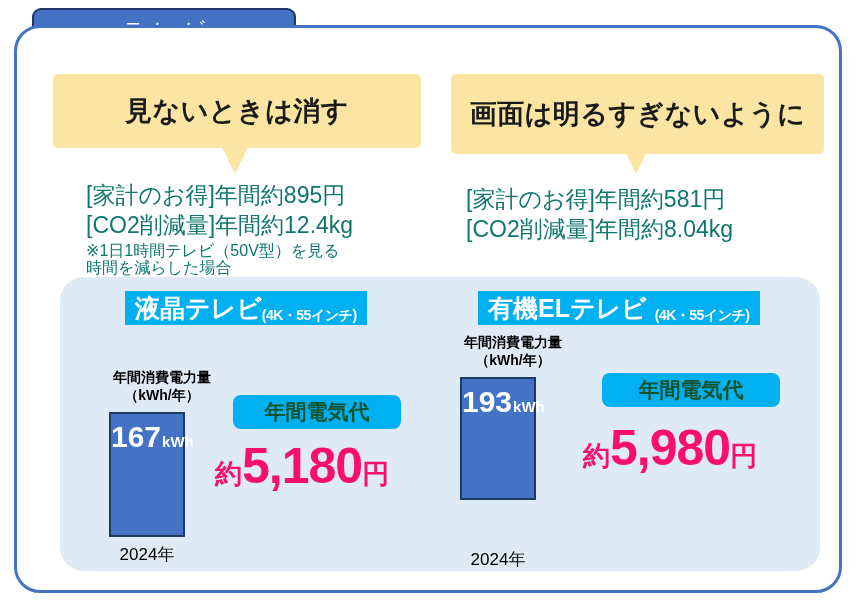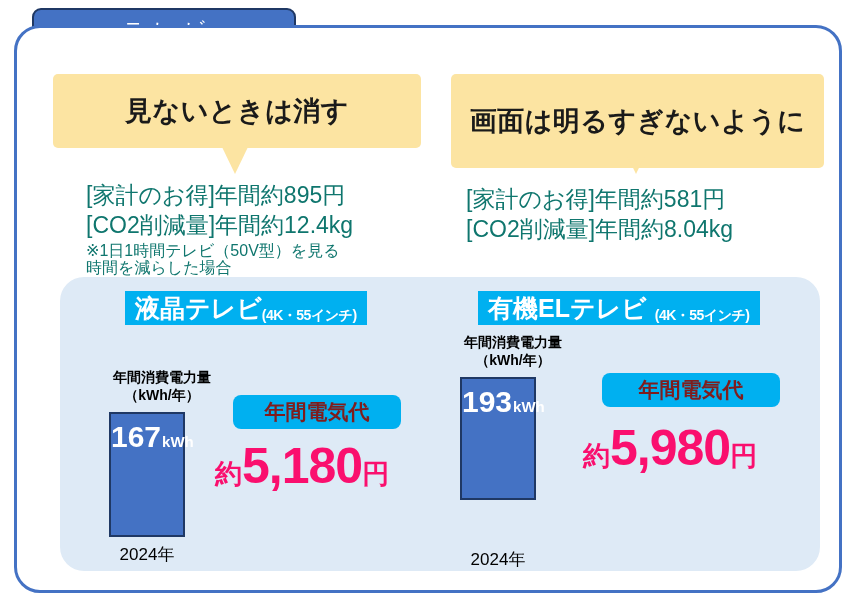--- a/index.html
+++ b/index.html
@@ -72,21 +72,21 @@
     position: absolute;
     width: 0;
     height: 0;
     border-left: 13px solid transparent;
     border-right: 13px solid transparent;
     border-top: 27px solid #FCE4A2;
   }
 
   #bubble-left  { left: 53px;  top: 74px; width: 368px; height: 74px; }
   #tail-left    { left: 222px; top: 147px; }
-  #bubble-right { left: 451px; top: 74px; width: 373px; height: 94px; }
+  #bubble-right { left: 451px; top: 74px; width: 373px; height: 80px; }
   #tail-right   { left: 623px; top: 147px; }
 
   
   .savings-block {
     position: absolute;
     color: #0f766e;
   }
   #savings-left  { left: 86px;  top: 180px; }
   #savings-right { left: 466px; top: 184px; }
   .savings-line {
@@ -196,21 +196,21 @@
 
   
   .cost-badge {
     position: absolute;
     background: #00B0F0;
     border-radius: 8px;
     height: 34px;
     display: flex;
     align-items: center;
     justify-content: center;
-    color: #7f1d1d;
+    color: #14532d;
     font-size: 21px;
     font-weight: bold;
     white-space: nowrap;
   }
   #cost-badge-lcd  { left: 173px; top: 118px; width: 168px; }
   #cost-badge-oled { left: 162px; top: 96px;  width: 178px; }
 
   
   .price {
     position: absolute;

